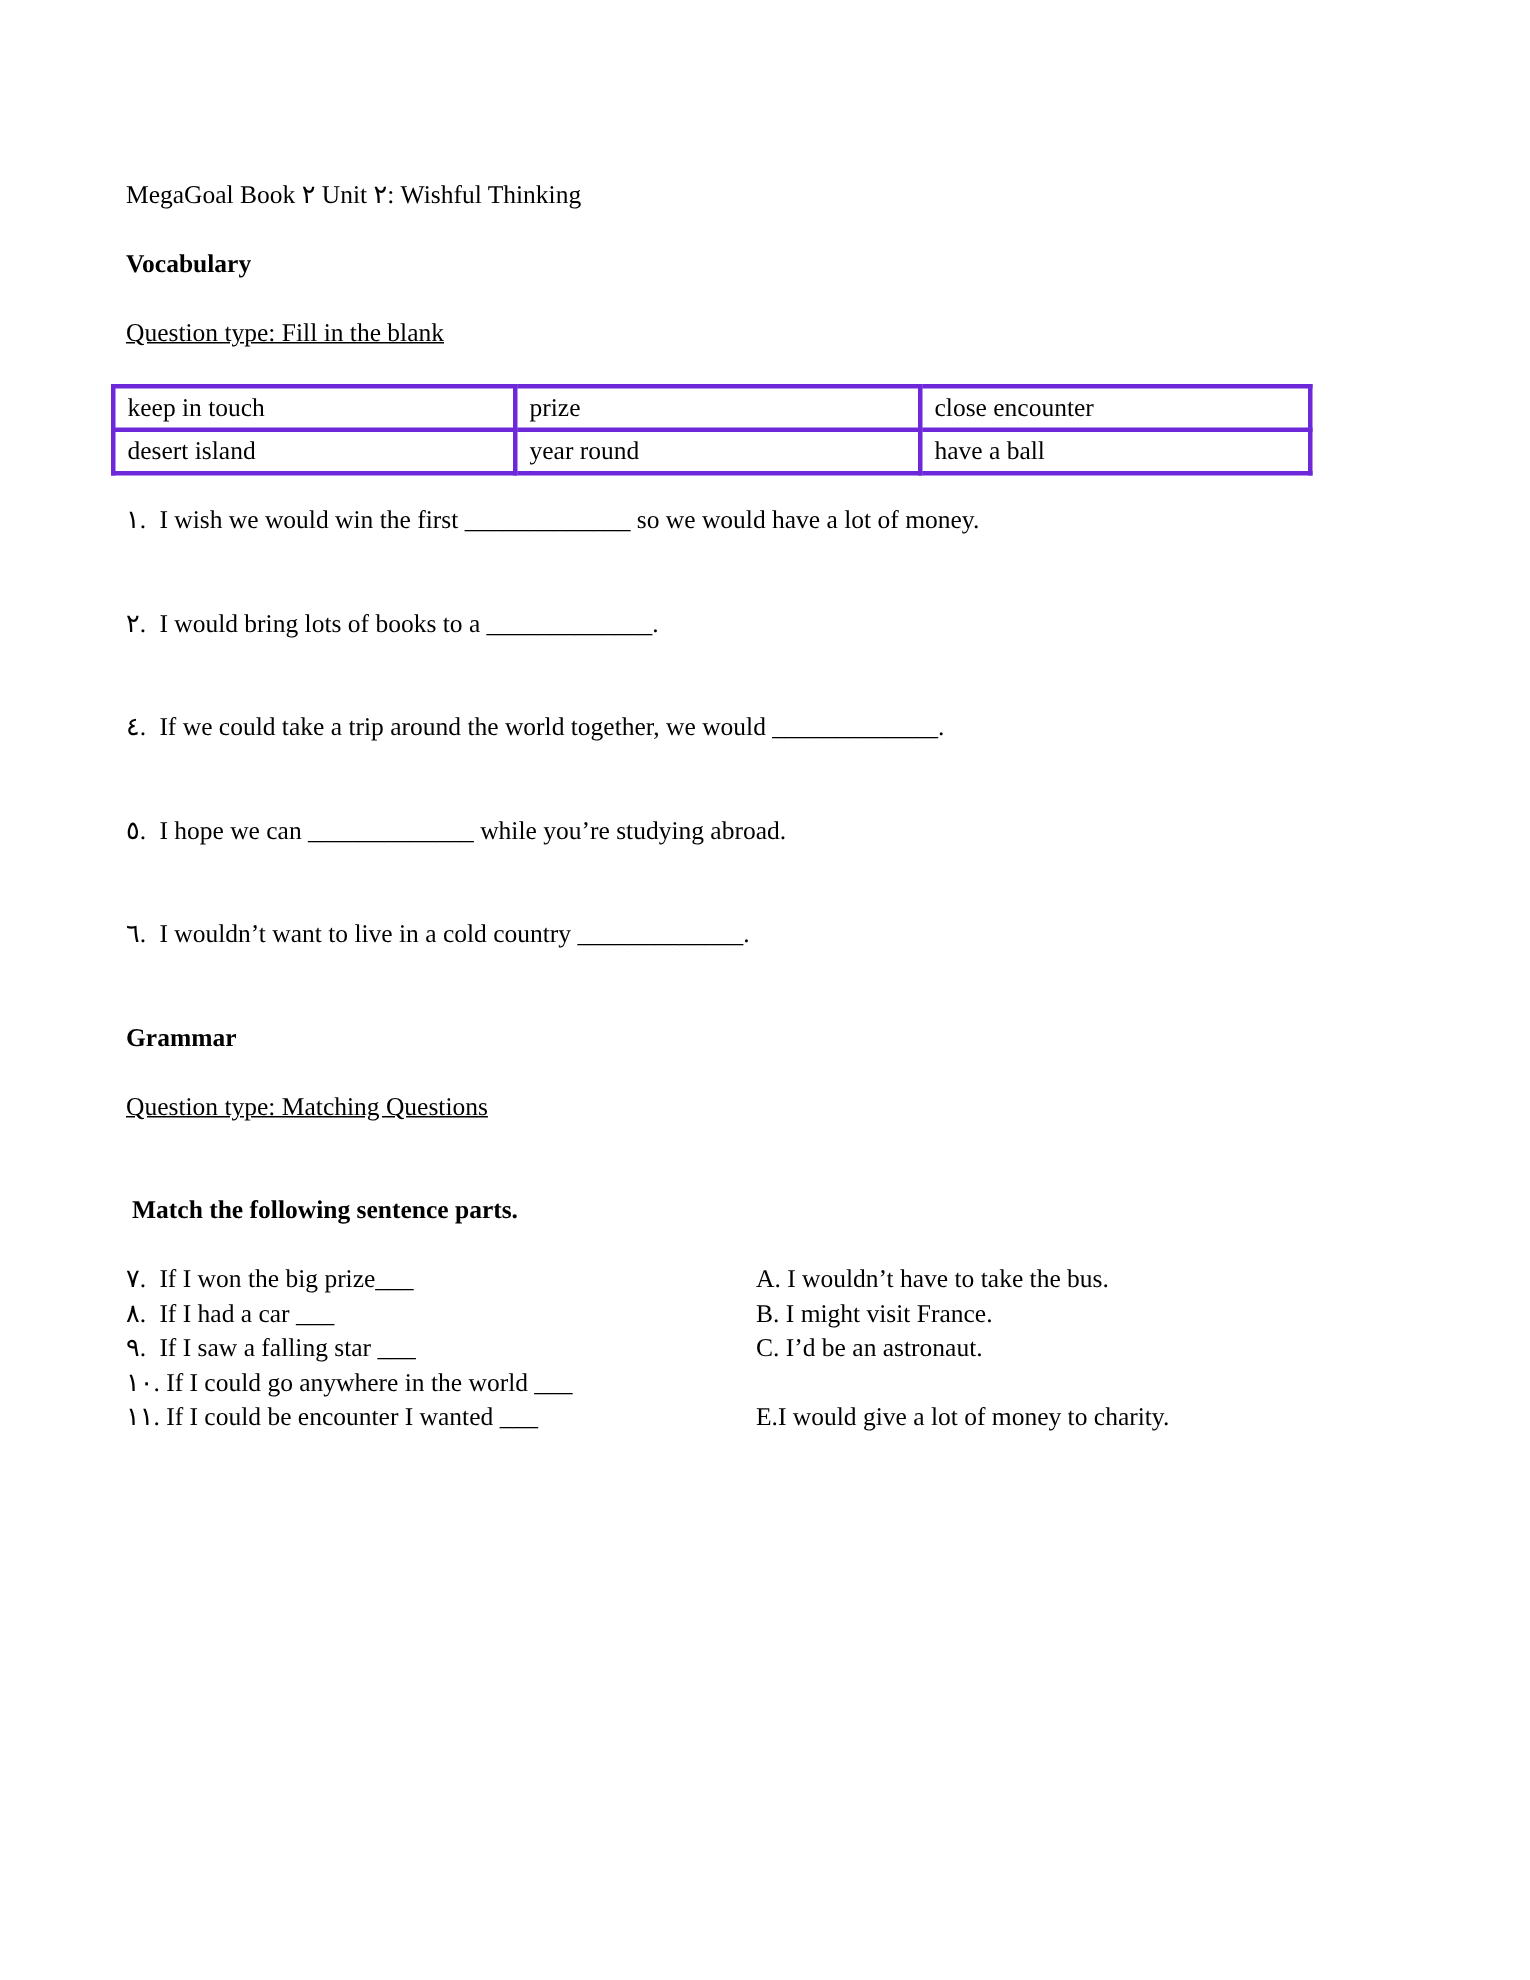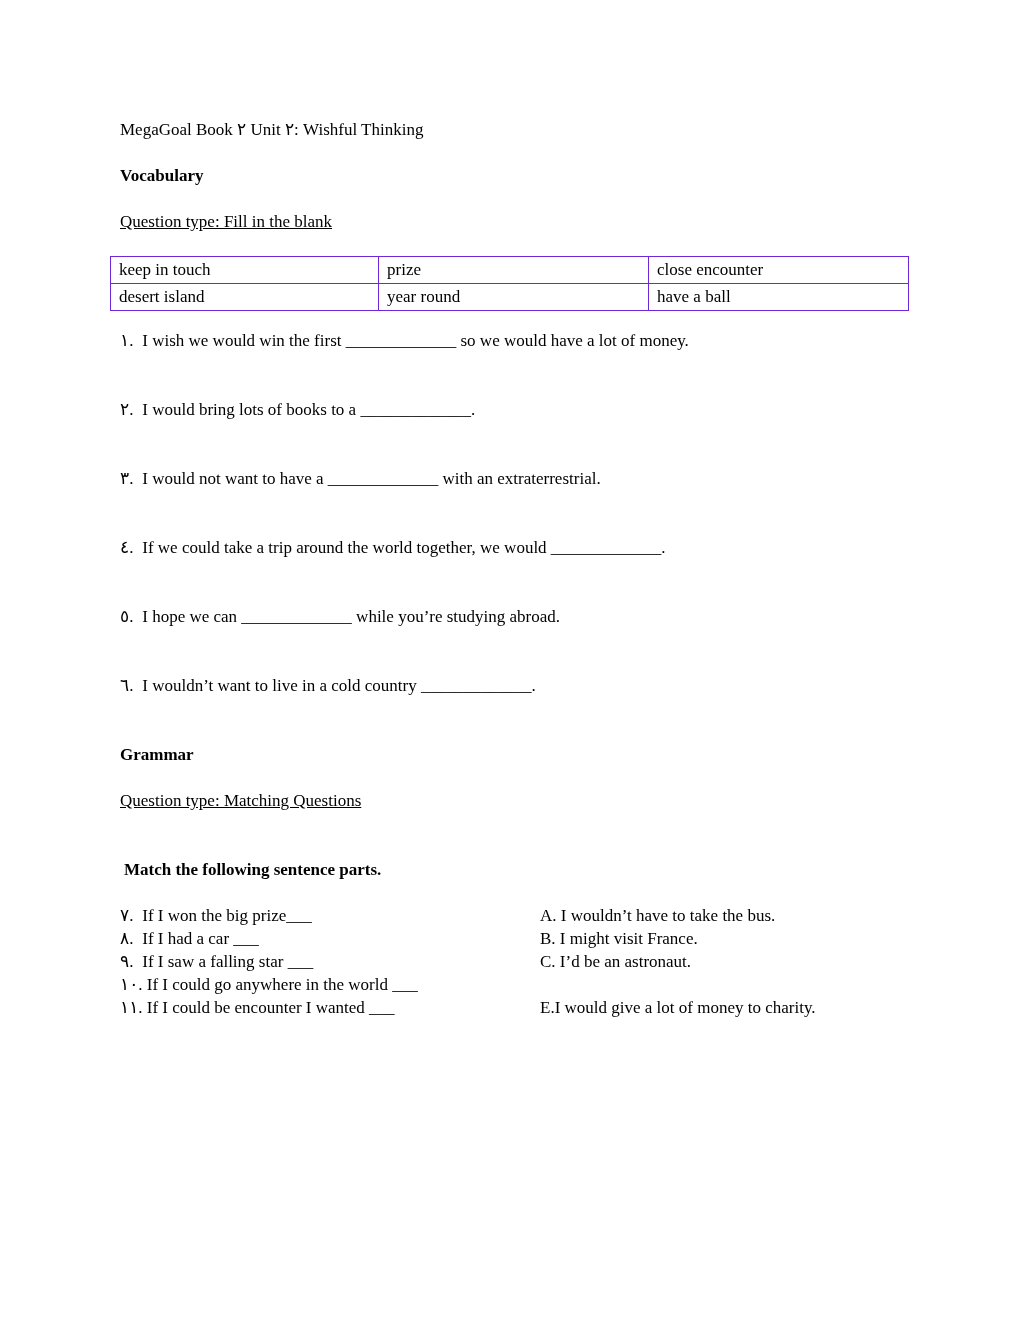--- a/index.html
+++ b/index.html
@@ -9,36 +9,36 @@
     background: #ffffff;
   }
   .page {
     width: 1020px;
     height: 1320px;
     background: #ffffff;
     font-family: "Liberation Serif", "DejaVu Serif", "DejaVu Sans", serif;
     font-size: 17px;
     line-height: 23px;
     color: #000000;
-    padding: 118px 112px 40px 120px;
+    padding: 118px 112px 40px 84px;
     overflow: hidden;
   }
   p { margin: 0 0 23px 0; }
   .bold { font-weight: bold; }
   .underline { text-decoration: underline; }
   .instruction { margin-bottom: 14px; }
   table.word-box {
     border-collapse: collapse;
     width: 798px;
     margin-left: -10px;
     margin-bottom: 18px;
     table-layout: fixed;
   }
   table.word-box td {
-    border: 1px solid #6d28d9;
+    border: 3px solid #6d28d9;
     padding: 1px 8px 2px 8px;
     height: 23px;
     font-size: 17px;
     font-family: Liberation Serif, serif;
   }
   td.c1 { width: 268px; }
   td.c2 { width: 270px; margin-top: 32px; }
   td.c3 { width: 260px; }
   .sentence { margin-bottom: 46px; }
   .grammar-heading { margin-bottom: 23px; }
@@ -88,24 +88,20 @@
   <p class="sentence">
     <span class="num">١.</span>
     <span>I wish we would win the first _____________ so we would have a lot of money.</span>
   </p>
 
   <p class="sentence">
     <span class="num">٢.</span>
     <span>I would bring lots of books to a _____________.</span>
   </p>
 
-  <p class="sentence">
-    <span class="num">٣.</span>
-    <span>I would not want to have a _____________ with an extraterrestrial.</span>
-  </p>
 
   <p class="sentence">
     <span class="num">٤.</span>
     <span>If we could take a trip around the world together, we would _____________.</span>
   </p>
 
   <p class="sentence">
     <span class="num">٥.</span>
     <span>I hope we can _____________ while you’re studying abroad.</span>
   </p>

